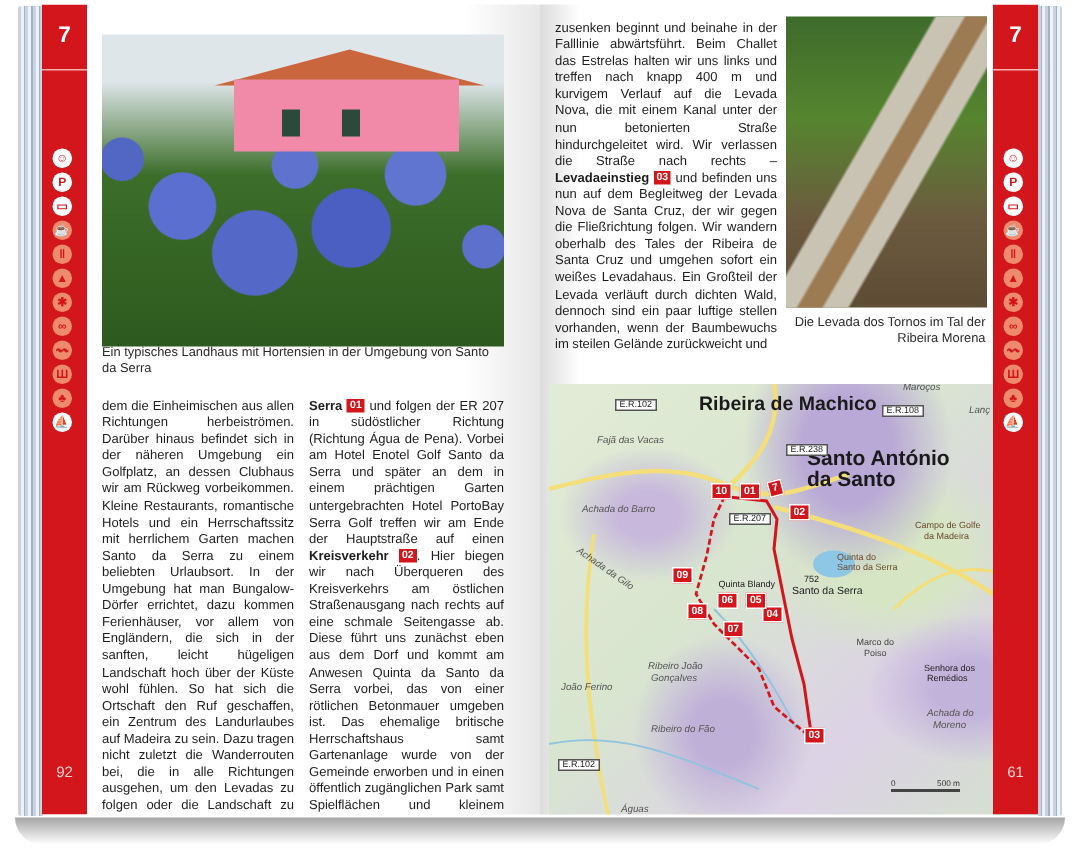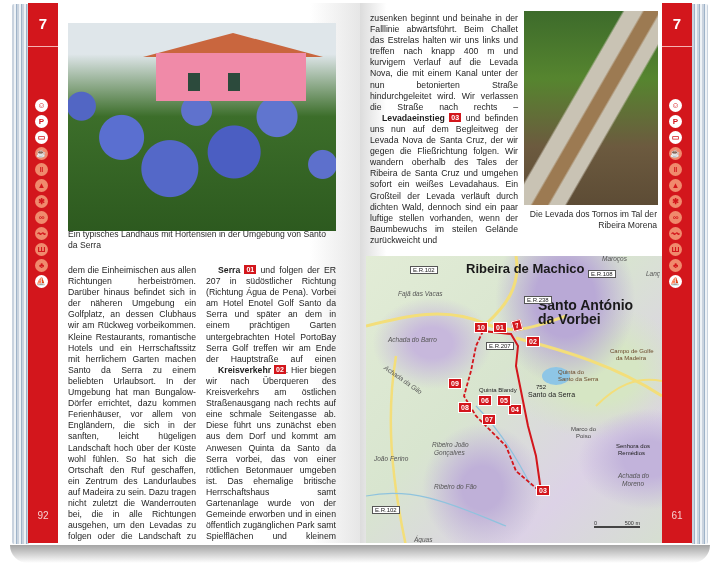--- a/index.html
+++ b/index.html
@@ -58,21 +58,21 @@
   }
   .caption { position: absolute; font-size: 8.6px; line-height: 11px; color: #2a2a2a; }
   .caption-left { left: 40px; top: 226px; width: 268px; }
   .caption-right { left: 163px; top: 206px; width: 134px; text-align: right; }
 
   
   .col { position: absolute; font-size: 8.7px; line-height: 11.1px; color: #1e1e1e; text-align: justify; hyphens: manual; }
   .col-left-1 { left: 40px; top: 262px; width: 128px; }
   .col-left-2 { left: 178px; top: 262px; width: 130px; }
   .col-right-1 { left: 10px; top: 10px; width: 148px; }
-  b { font-weight: bold; margin-left: 12px; }
+  b { font-weight: bold; }
   .wp { display: inline-block; background: #d3161c; color: #fff; font-size: 7px; line-height: 9px;
     padding: 0 2px; font-weight: bold; vertical-align: 1px; }
 
   
   .map { position: absolute; left: 6px; top: 253px; width: 332px; height: 290px; overflow: hidden;
     background:
       radial-gradient(ellipse at 20% 30%, #c7b8dc 0 20px, transparent 60px),
       radial-gradient(ellipse at 60% 15%, #b9a9d6 0 30px, transparent 70px),
       radial-gradient(ellipse at 85% 70%, #c2b3db 0 25px, transparent 70px),
       radial-gradient(ellipse at 35% 80%, #bfb0d8 0 20px, transparent 60px),
@@ -154,21 +154,21 @@
       <path d="M110 150 C130 170 150 200 165 230" stroke="#8fc3de" stroke-width="1.2" fill="none"></path>
 
       <path d="M117 75 L145 78 L152 90 L150 110 L156 140 L162 170 L170 200 L175 235" stroke="#d3161c" stroke-width="2" fill="none"></path>
       <path d="M117 75 L110 90 L105 115 L98 140 L110 160 L125 175 L140 190 L150 215 L170 232 L175 235" stroke="#d3161c" stroke-width="1.8" stroke-dasharray="4 2" fill="none"></path>
       <ellipse cx="190" cy="120" rx="14" ry="9" fill="#8ec6e6"></ellipse>
     </svg>
     <div class="map-label ml-big" style="left:100px;top:5px">Ribeira de Machico</div>
     <div class="map-label ml-small" style="left:236px;top:-1px">Maroços</div>
     <div class="map-label ml-small" style="left:280px;top:14px">Lanç</div>
     <div class="map-label ml-town" style="left:172px;top:42px">Santo António</div>
-    <div class="map-label ml-town" style="left:172px;top:56px">da Vorbei</div>
+    <div class="map-label ml-town" style="left:172px;top:56px">da Santo</div>
     <div class="map-label ml-small" style="left:32px;top:34px">Fajã das Vacas</div>
     <div class="map-label ml-small" style="left:22px;top:80px">Achada do Barro</div>
     <div class="map-label ml-small" style="left:15px;top:120px;transform:rotate(35deg)">Achada da Gilo</div>
     <div class="map-label ml-poi" style="left:113px;top:131px;color:#222">Quinta Blandy</div>
     <div class="map-label ml-poi" style="left:192px;top:113px">Quinta do</div>
     <div class="map-label ml-poi" style="left:192px;top:120px">Santo da Serra</div>
     <div class="map-label ml-poi" style="left:170px;top:128px;color:#222">752</div>
     <div class="map-label ml-poi" style="left:162px;top:135px;color:#222;font-size:7px">Santo da Serra</div>
     <div class="map-label ml-poi" style="left:244px;top:92px">Campo de Golfe</div>
     <div class="map-label ml-poi" style="left:250px;top:99px">da Madeira</div>

